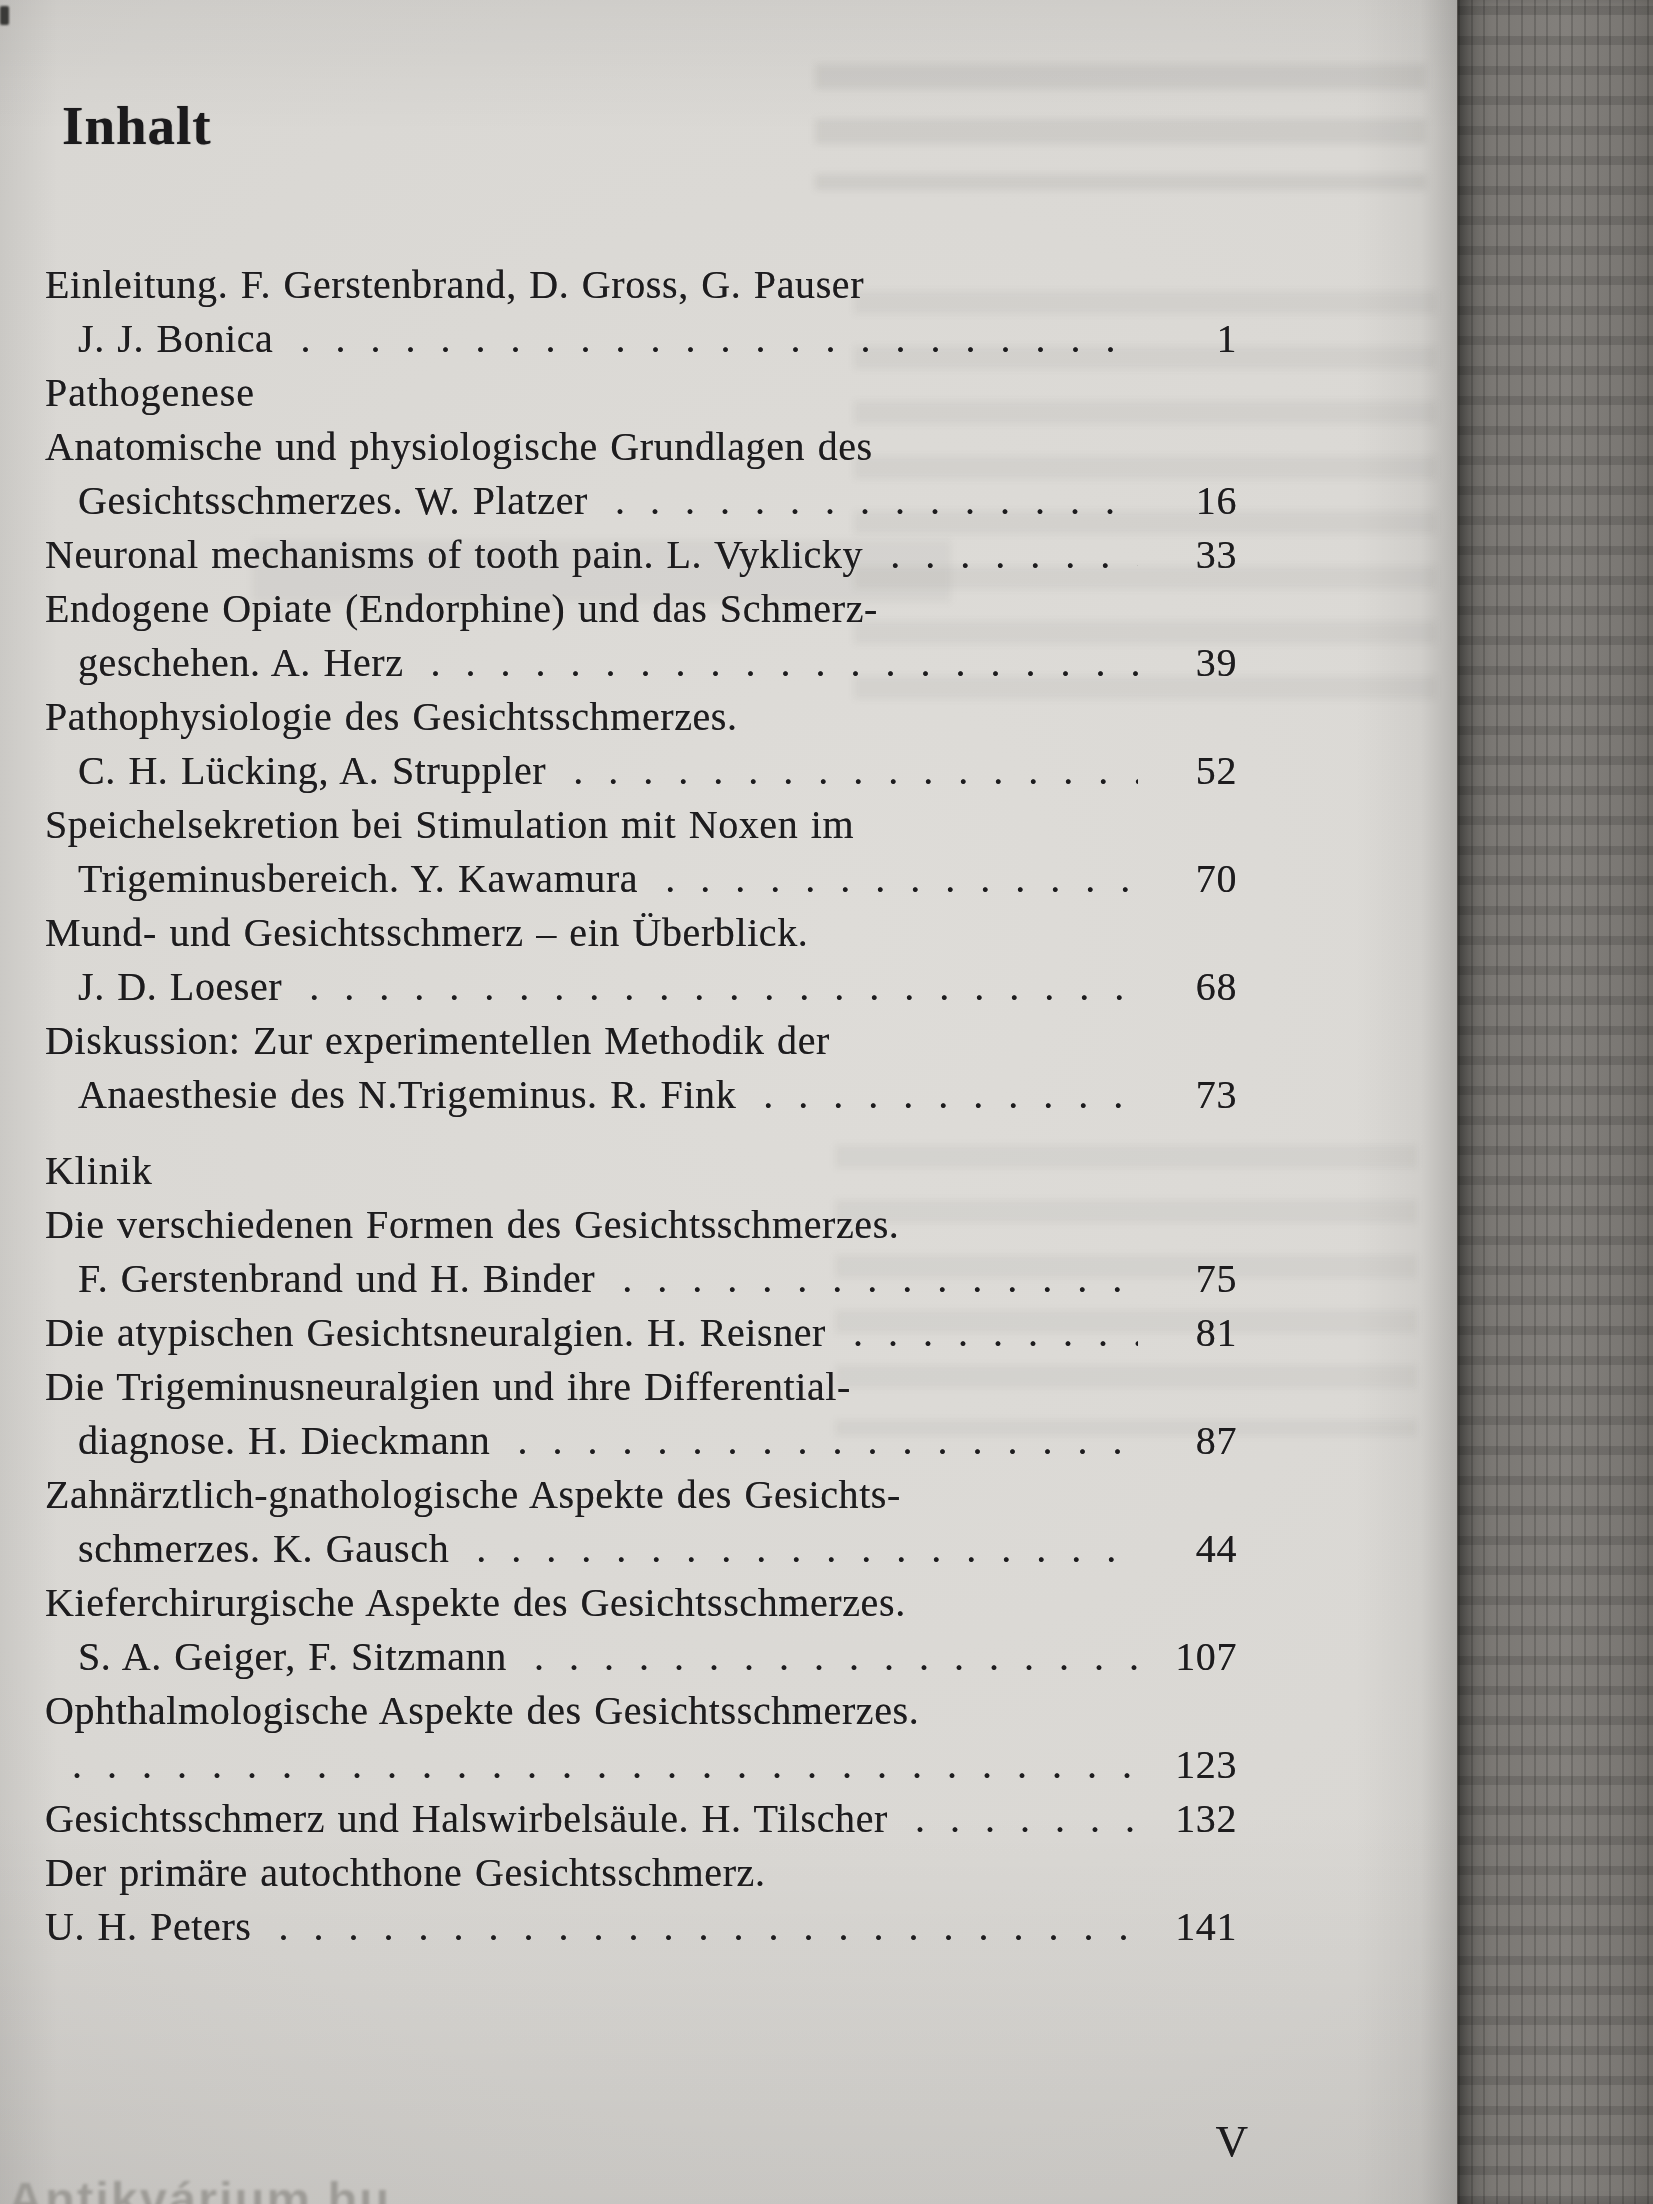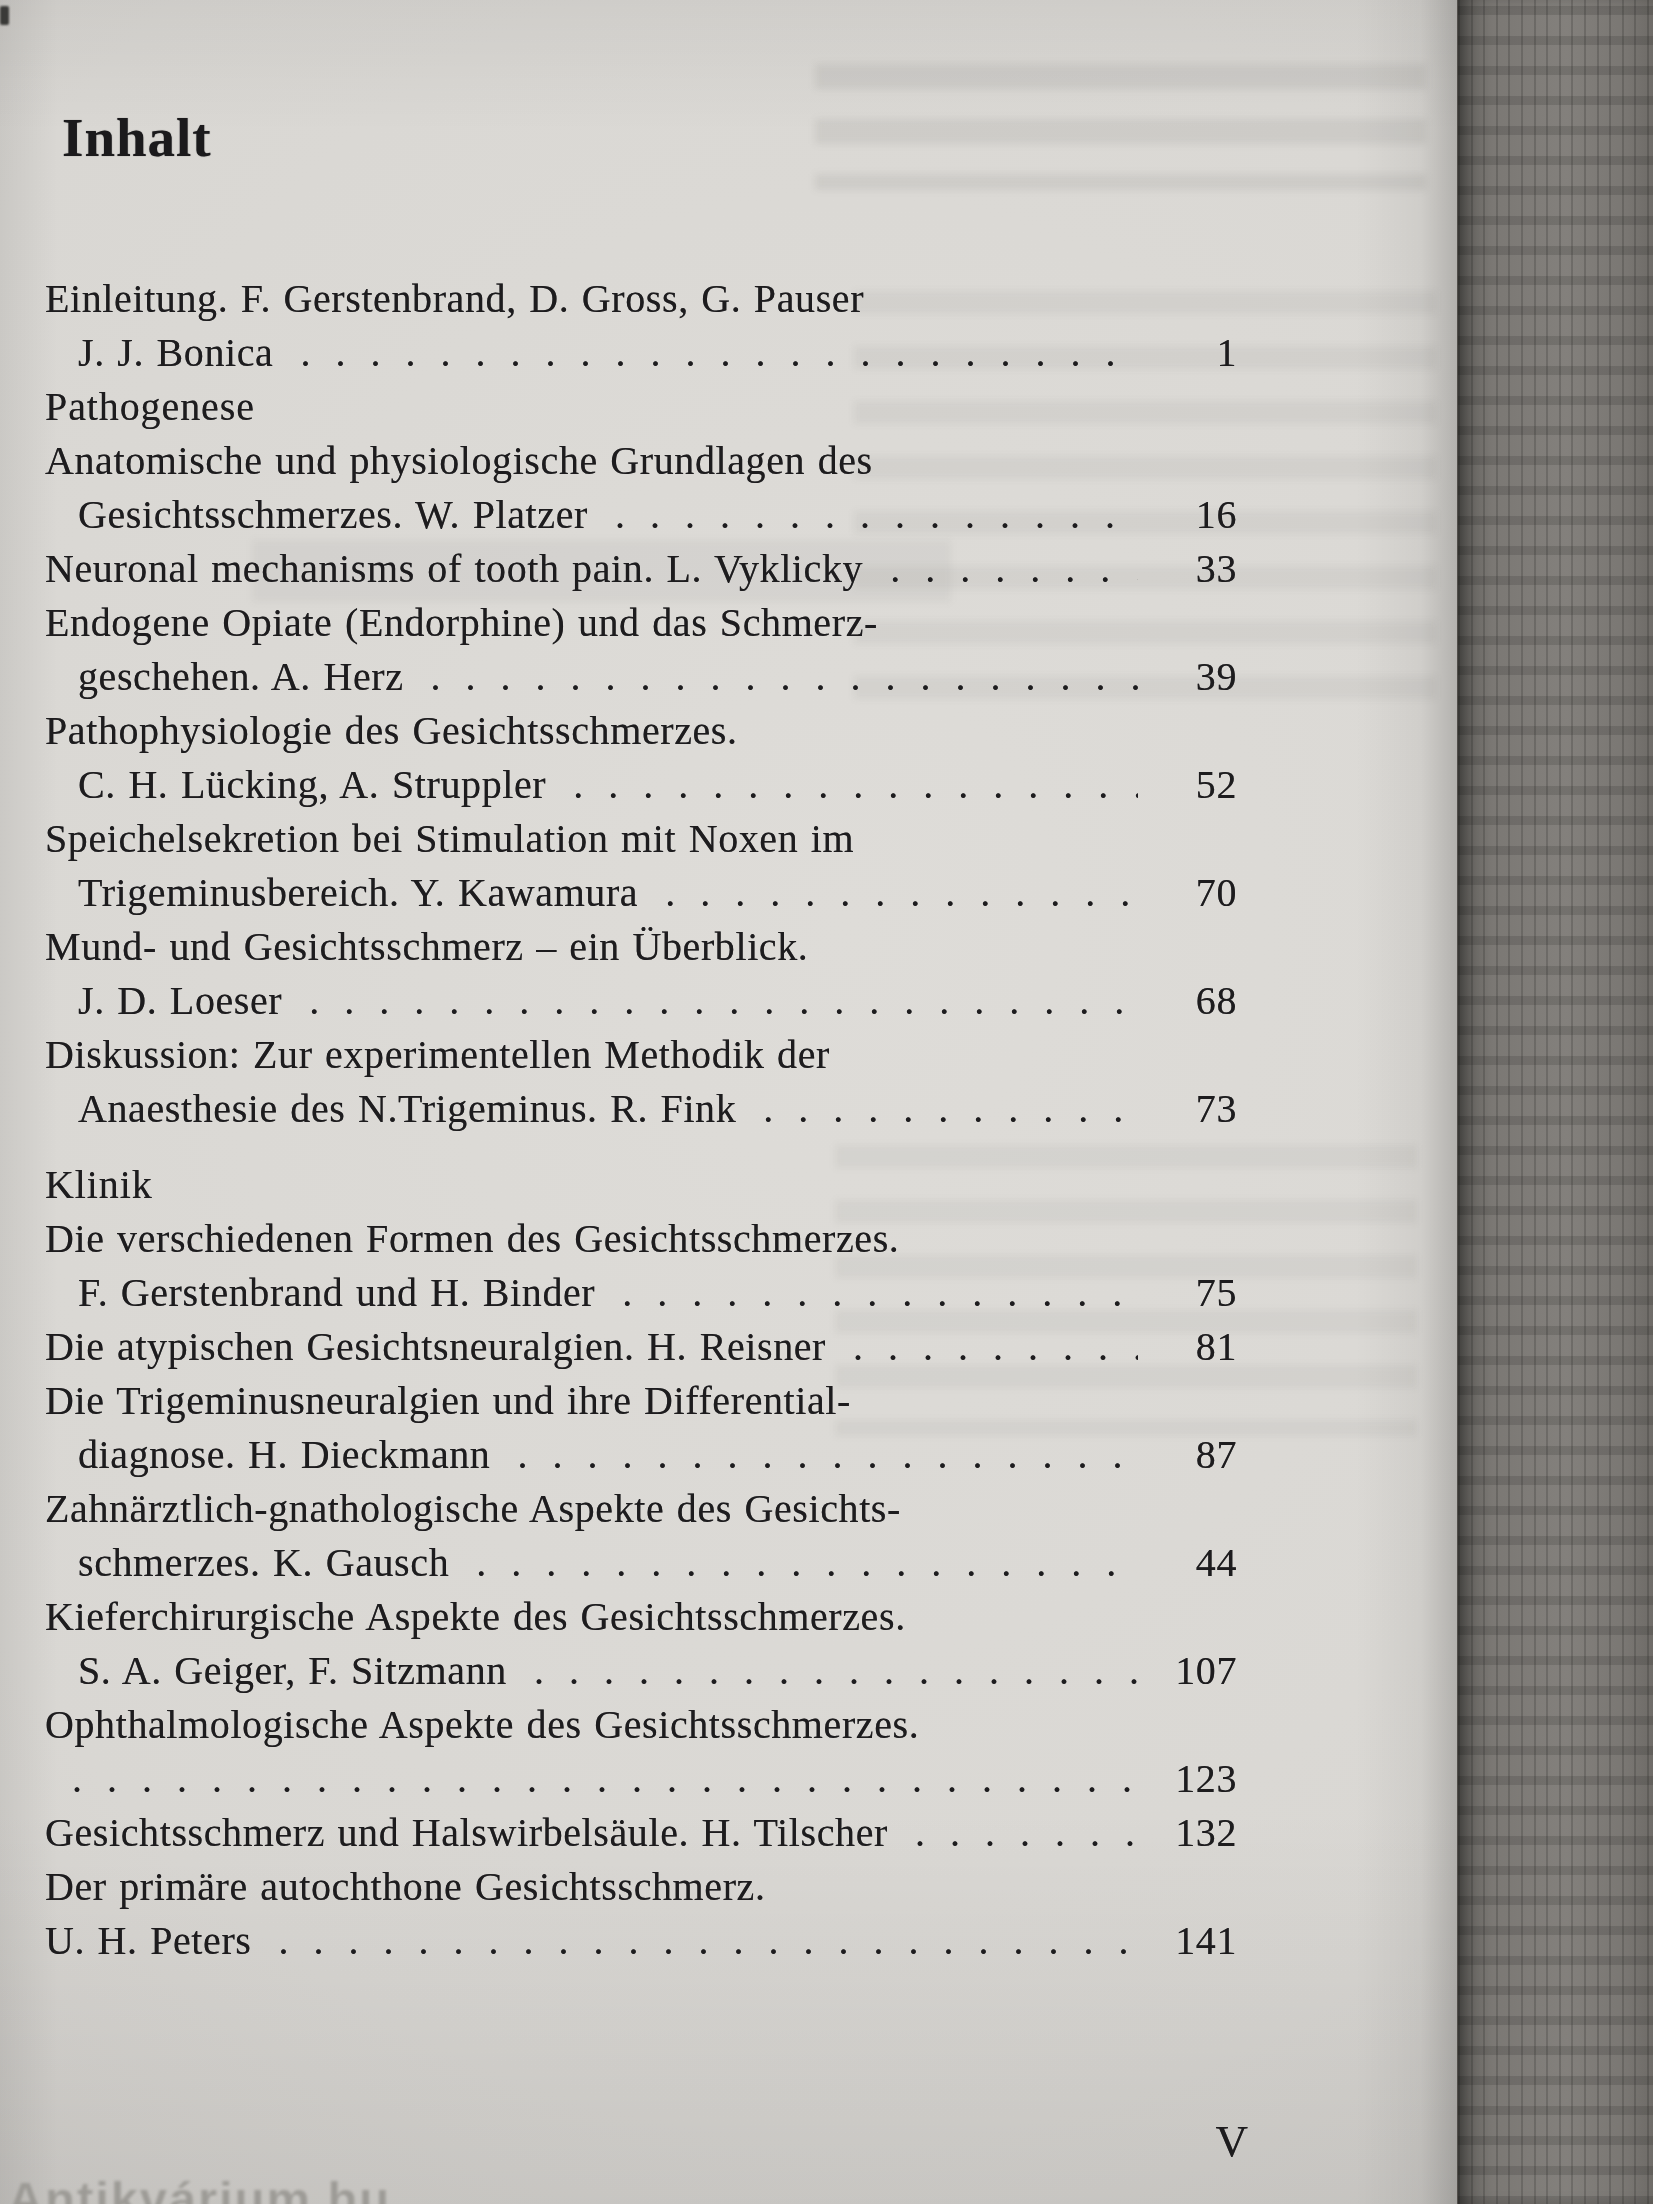--- a/index.html
+++ b/index.html
@@ -37,24 +37,23 @@
   .g3{left:835px;top:1145px;width:582px;height:291px;
       background:repeating-linear-gradient(180deg, rgba(70,70,66,0.055) 0 23px, rgba(0,0,0,0) 23px 55px);}
   .g4{left:252px;top:540px;width:699px;height:62px;
       background:rgba(80,80,76,0.05);}
   .speck{position:absolute;left:0;top:5.8px;width:8.7px;height:19.4px;background:#3a3a38;border-radius:1.9px;filter:blur(1px);}
 
   .title{
     position:absolute;left:62px;top:94px;
     font-size:55px;font-weight:700;letter-spacing:1px;color:#1b1a1c;
     text-shadow:0 0 1px rgba(20,20,22,0.55);
-    margin-top:12px;
   }
   .content{
-    position:absolute;left:45px;top:272px;width:1192px;
+    position:absolute;left:45px;top:258px;width:1192px;
     font-size:40px;line-height:54px;color:#1d1c1e;
     letter-spacing:0.6px;word-spacing:1.9px;
     text-shadow:0 0 0.6px rgba(25,25,28,0.65);
   }
   .section{}
   .section.s3{margin-top:22px;}
   .row{display:flex;align-items:baseline;}
   .row.heading{font-weight:400;letter-spacing:0.9px;}
   .text{white-space:nowrap;}
   .text.ind{padding-left:33px;}

